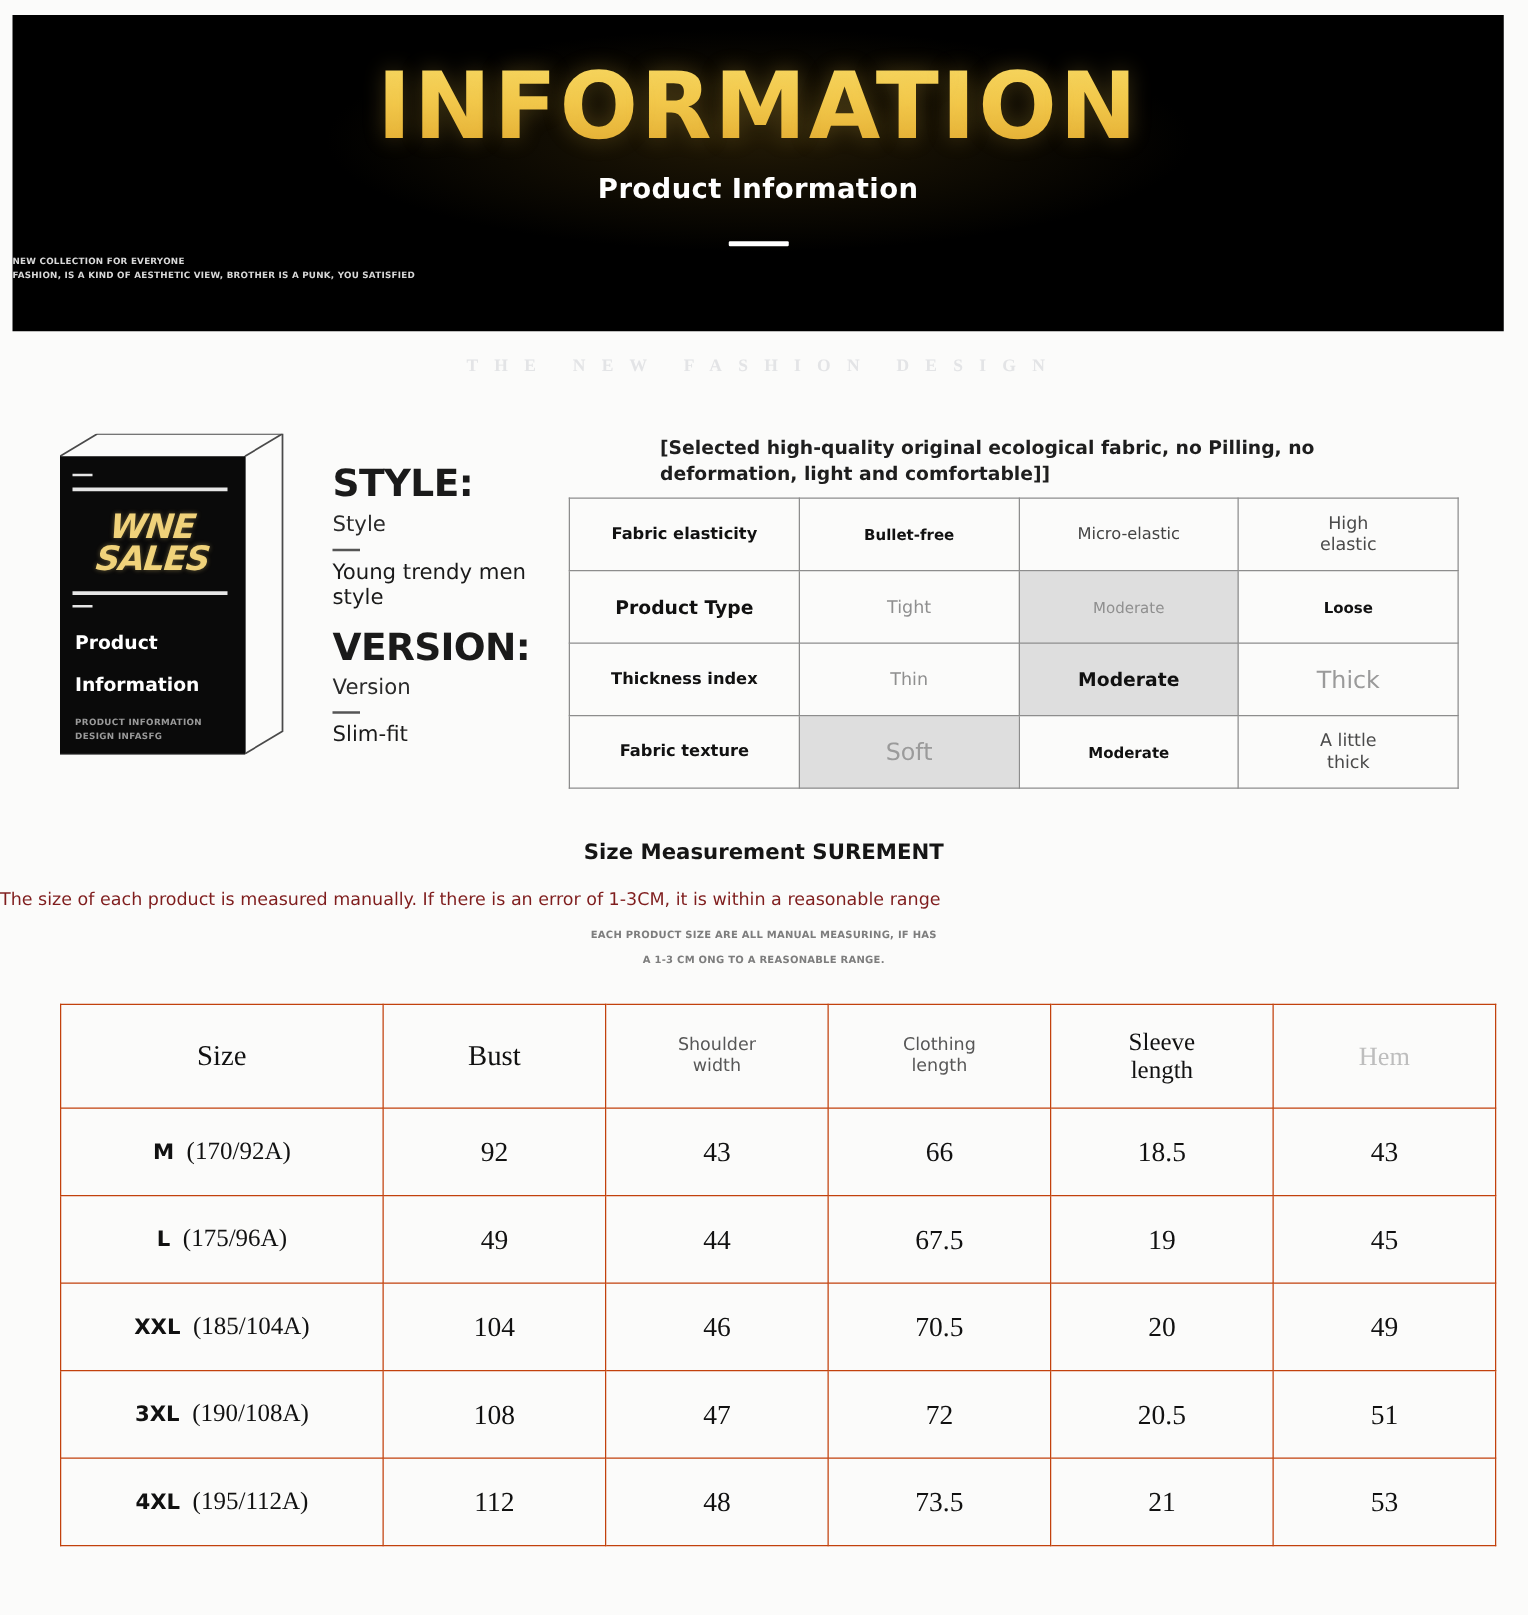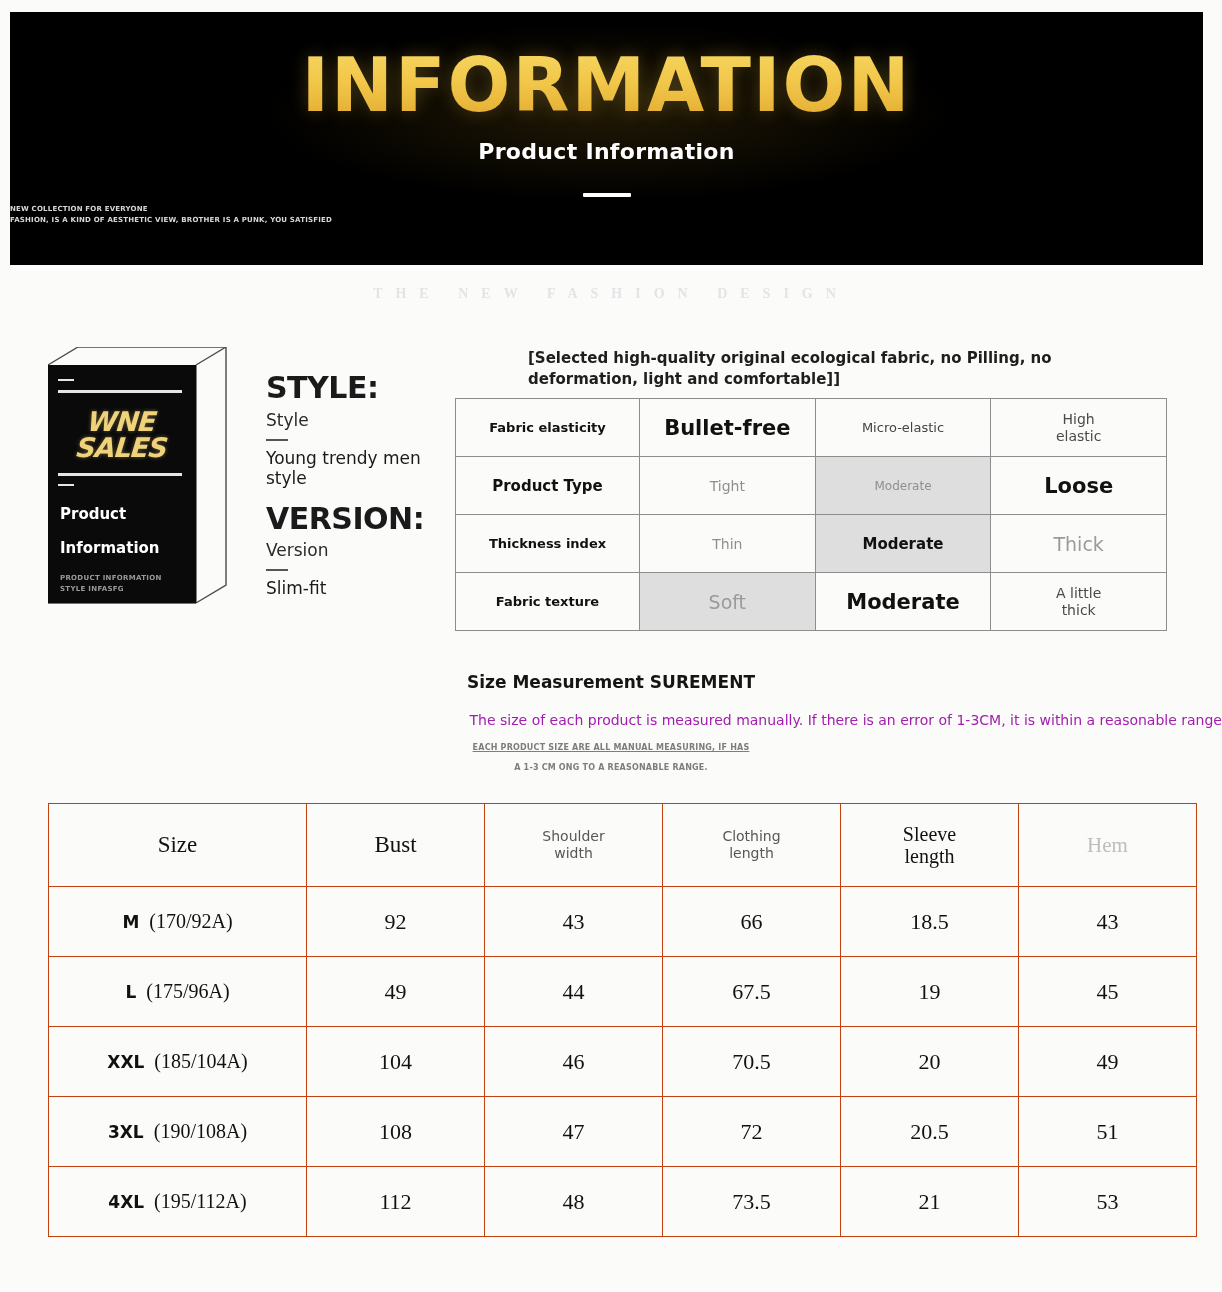--- a/index.html
+++ b/index.html
@@ -232,49 +232,49 @@
     padding: 2px 4px;
   }
   td.fb-key {
     width: 175px;
     font-family: "DejaVu Sans", sans-serif;
     font-weight: bold;
     color: #111;
   }
   .hl { background: #dedede !important; }
 
-  .t-bold-lg  { font-family:"DejaVu Sans",sans-serif; font-weight:bold; font-size:21px; color:#111; }
+  .t-bold-lg  { font-family:"DejaVu Sans",sans-serif; font-weight:bold; font-size:12px; color:#111; }
   .t-bold-md  { font-family:"DejaVu Sans",sans-serif; font-weight:bold; font-size:15px; color:#111; }
   .t-reg-sm   { font-family:"DejaVu Sans",sans-serif; font-weight:normal; font-size:13px; color:#444; }
   .t-gray-lg  { font-family:"DejaVu Sans",sans-serif; font-weight:normal; font-size:19px; color:#9a9a9a; }
   .t-gray-md  { font-family:"DejaVu Sans",sans-serif; font-weight:normal; font-size:14px; color:#8f8f8f; }
   .t-gray-sm  { font-family:"DejaVu Sans",sans-serif; font-weight:normal; font-size:12px; color:#8f8f8f; }
   .t-thin-2l  { font-family:"DejaVu Sans",sans-serif; font-weight:normal; font-size:14px; color:#4a4a4a; line-height:1.2; }
 
   .fk-13 { font-size: 13px; }
   .fk-15 { font-size: 15px; }
 
   
   .sm-title {
     position: absolute; left:0; right:0; top:672px;
     text-align:center;
     font-family:"DejaVu Sans",sans-serif;
     font-weight:bold; font-size:17px; color:#151515;
   }
   .sm-line1 {
     position: absolute; left:0; right:0; top:712px;
-    text-align:right;
+    text-align:left;
     font-family:"DejaVu Sans",sans-serif;
-    font-size:14px; color:#a21caf;
+    font-size:14px; color:#7f1d1d;
   }
   .sm-line2 {
     position: absolute; left:0; right:0; top:743px;
     text-align:center;
     font-family:"DejaVu Sans",sans-serif;
-    font-weight:bold; font-size:8px; color:#7d7d7d; letter-spacing:0.2px;text-decoration:underline;
+    font-weight:bold; font-size:8px; color:#7d7d7d; letter-spacing:0.2px;
   }
   .sm-line3 {
     position: absolute; left:0; right:0; top:763px;
     text-align:center;
     font-family:"DejaVu Sans",sans-serif;
     font-weight:bold; font-size:8px; color:#7d7d7d; letter-spacing:0.2px;
   }
 
   
   table.sizes {
@@ -333,21 +333,21 @@
   <div class="box-face">
     <div class="box-tick" style="top:14px;"></div>
     <div class="box-bar" style="top:25px;"></div>
     <div class="box-brand" style="top:44px;">WNE</div>
     <div class="box-brand" style="top:70px;">SALES</div>
     <div class="box-bar" style="top:108px;"></div>
     <div class="box-tick" style="top:119px;"></div>
     <div class="box-label" style="top:140px;">Product</div>
     <div class="box-label" style="top:174px;">Information</div>
     <div class="box-tiny" style="top:208px;">PRODUCT INFORMATION</div>
-    <div class="box-tiny" style="top:219px;">STYLE INFASFG</div>
+    <div class="box-tiny" style="top:219px;">DESIGN INFASFG</div>
   </div>
 </div>
 
 <div class="svcol">
   <div class="sv-h">STYLE:</div>
   <div class="sv-k">Style</div>
   <div class="sv-dash"></div>
   <div class="sv-v">Young trendy men style</div>
   <div class="sv-gap"></div>
   <div class="sv-h">VERSION:</div>

